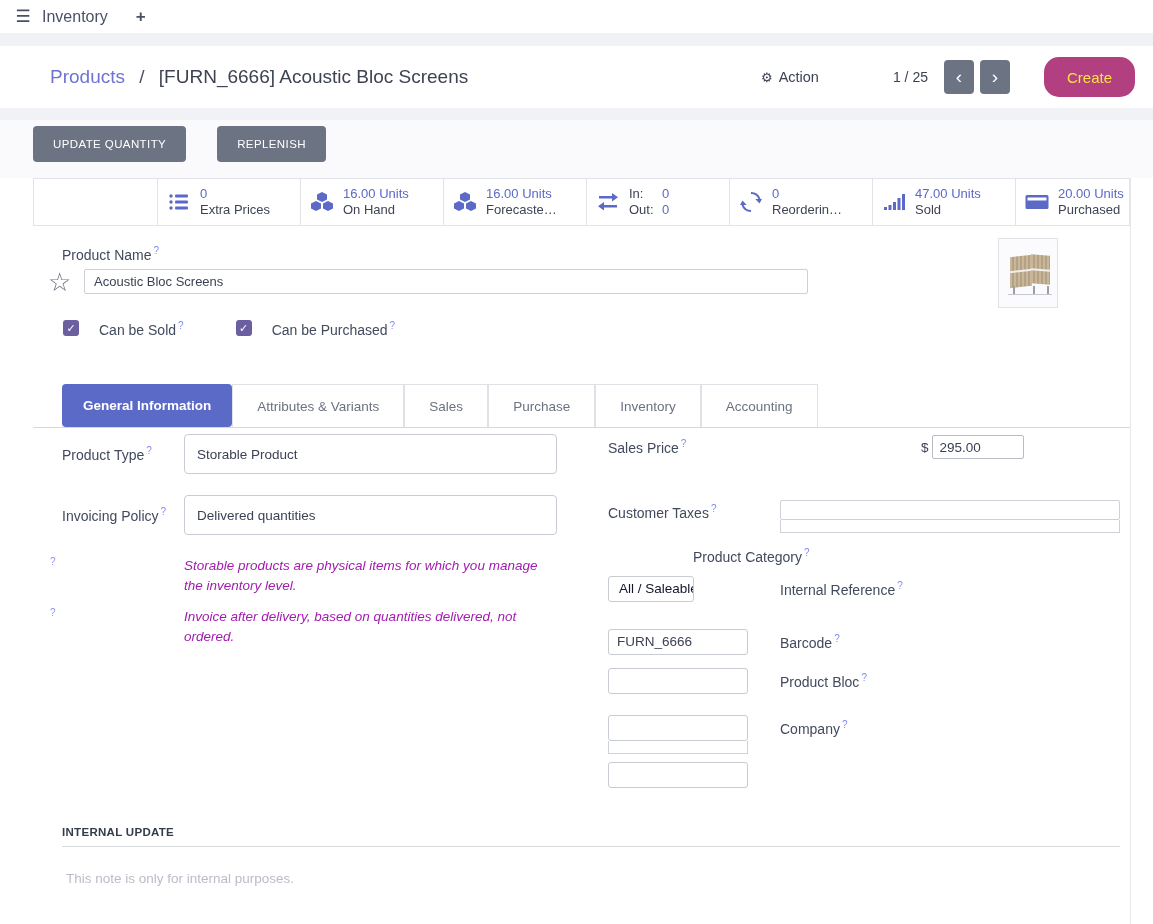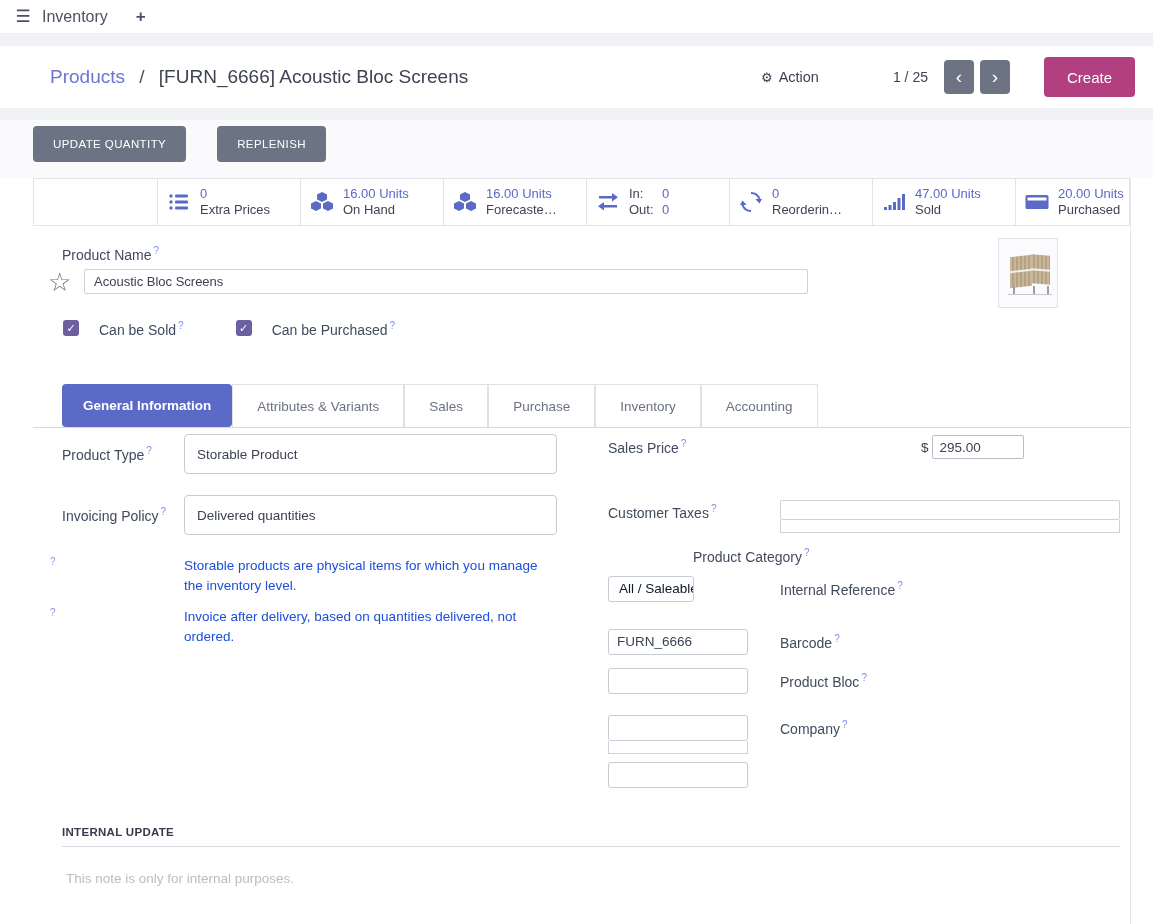--- a/index.html
+++ b/index.html
@@ -19,21 +19,21 @@
   .breadcrumb { font-size:19px; flex:1; white-space:nowrap; }
   .bc-link { color:#6f73d2; cursor:pointer; }
   .bc-sep { color:#4b5164; margin:0 9px; }
   .bc-current { color:#3e4352; }
   .cp-right { display:flex; align-items:center; }
   .action-btn { display:flex; align-items:center; font-size:14.5px; color:#3c4254; margin-right:74px; cursor:pointer; }
   .gear { font-size:13px; margin-right:6px; color:#3c4254; }
   .pager-count { font-size:14px; color:#3c4254; margin-right:16px; }
   .pager-btn { width:30px; height:34px; background:#6c7383; border:none; border-radius:4px; color:#fff;
                font-size:19px; line-height:30px; cursor:pointer; margin-right:6px; }
-  .create-btn { height:40px; background:#b23f7f; border:none; border-radius:4px; color:#ffffff;
+  .create-btn { height:40px; background:#b23f7f; border:none; border-radius:15px; color:#fde047;
                 font-size:15px; padding:0 23px; margin-left:28px; cursor:pointer; }
 
   
   .band { height:58px; background:#fafafc; padding:6px 0 0 33px; display:flex; }
   .slate-btn { height:36px; background:#6c7383; border:none; border-radius:4px; color:#fff;
                font-size:11.5px; letter-spacing:.4px; padding:0 20px; margin-right:31px; cursor:pointer; }
 
   
   .sheet { position:relative; height:746px; background:#ffffff; }
   .sheet-vline { position:absolute; left:1130px; top:0; bottom:0; border-left:1px solid #e6e7ec; }
@@ -87,21 +87,21 @@
 
   
   .form-area { position:absolute; left:0; top:241px; width:1130px; height:400px; }
   .col-left { position:absolute; left:62px; top:15px; width:495px; }
   .field-row { display:flex; margin-bottom:21px; }
   .f-label { width:122px; font-size:14px; color:#424a5e; padding-top:11px; flex:none; }
   .o-select { flex:1; height:40px; border:1px solid #c9cbd3; border-radius:4px; font-size:13.5px;
               color:#3c4254; display:flex; align-items:center; padding:0 12px; cursor:pointer; background:#fff; }
   .help-block { display:flex; margin-bottom:12px; }
   .help-q { width:134px; flex:none; padding-left:0; margin-left:-12px; color:#8d97e8; font-size:10px; }
-  .help-text { width:362px; font-size:13.5px; color:#1d4ed8; line-height:1.45; }
+  .help-text { width:362px; font-style:italic; font-size:13.5px; color:#a21caf; line-height:1.45; }
 
   .col-right { position:absolute; left:608px; top:16px; width:514px; font-size:14px; color:#424a5e; }
   .r-row { display:flex; align-items:flex-start; }
   .r-label { width:165px; flex:none; padding-top:3px; }
   .r-label-right { margin-left:85px; }
   .price-wrap { display:flex; align-items:center; margin-left:-12px; }
   .currency { margin-right:3px; font-size:13.5px; color:#3c4254; }
   .price-input { width:92px; height:24px; border:1px solid #b9bcc5; border-radius:2px;
                  font-family:inherit; font-size:13.5px; color:#3c4254; padding:0 7px; }
   .tax-stack { width:340px; }

